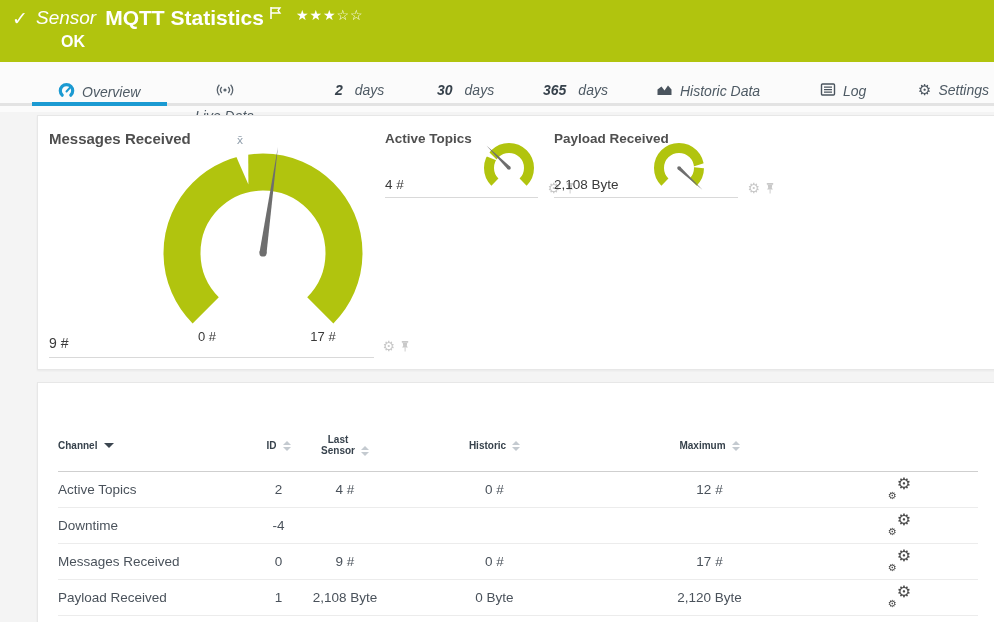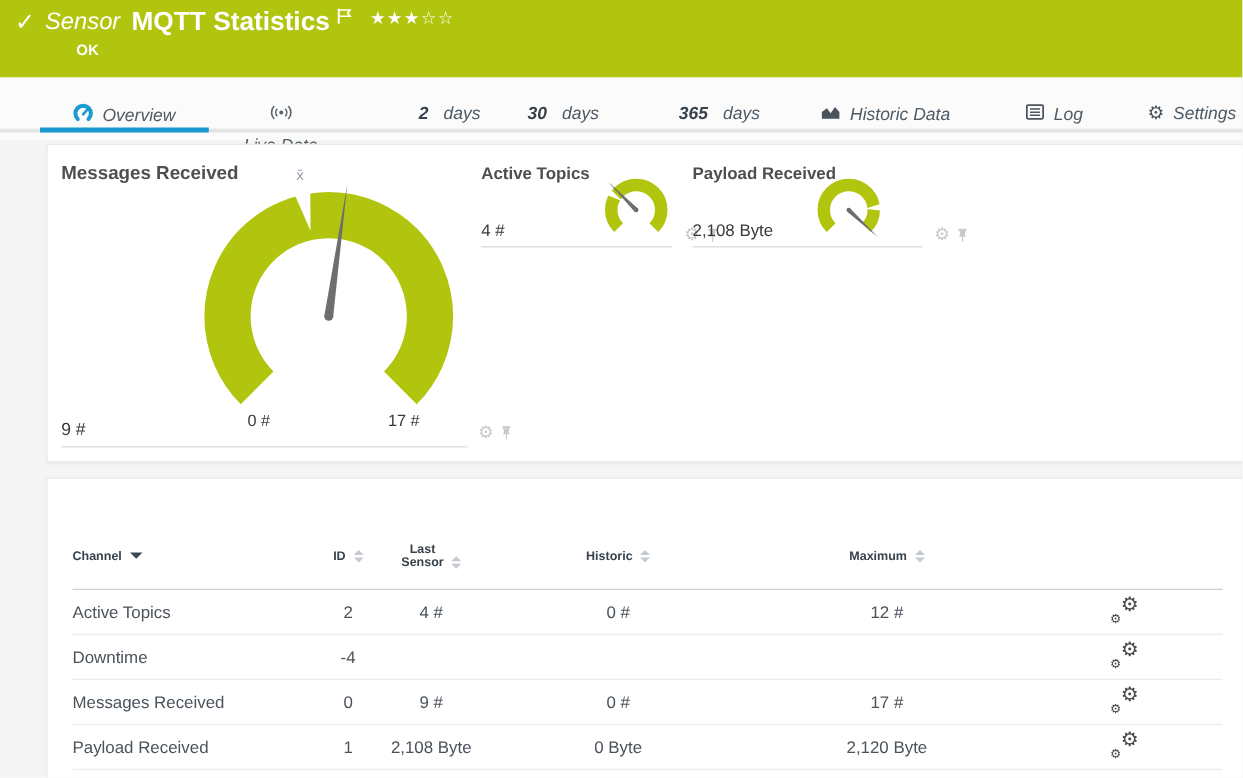--- a/index.html
+++ b/index.html
@@ -10,21 +10,21 @@
     color:#3a3a3a;
   }
   
   .topbar{position:absolute;left:0;top:0;width:994px;height:62px;background:#b1c40e;}
   .topbar .check{position:absolute;left:12px;top:7px;color:#fff;font-size:19px;font-weight:bold;}
   .titlerow{position:absolute;left:36px;top:5px;display:flex;align-items:flex-start;white-space:nowrap;}
   .sensor-type{font-style:italic;font-size:19px;color:#fff;margin-right:9px;line-height:26px;}
   .sensor-title{font-size:21px;font-weight:bold;color:#fff;line-height:26px;}
   .flagwrap{margin-left:5px;margin-top:1px;}
   .stars{margin-left:14px;margin-top:2px;color:#fff;font-size:14px;letter-spacing:1px;font-family:"DejaVu Sans",sans-serif;}
-  .statusrow{position:absolute;left:61px;top:33px;color:#fff;font-size:12px;font-weight:bold;}
+  .statusrow{position:absolute;left:61px;top:33px;color:#fff;font-size:16px;font-weight:bold;}
   
   .tabbar{position:absolute;left:0;top:62px;width:994px;height:50px;background:#fbfbfb;}
   .tab-rule{position:absolute;left:0;top:41px;width:994px;height:3px;background:#e3e3e3;}
   .tab-active-rule{position:absolute;left:32px;top:40px;width:135px;height:4px;background:#1b9ad2;}
   .tab{position:absolute;top:20px;display:flex;align-items:center;gap:7px;font-size:14px;color:#4e5a64;cursor:pointer;white-space:nowrap;font-style:italic;}
   .tab .num{font-weight:bold;color:#37424c;margin-right:5px;}
   .tab .gear-glyph{font-size:15px;line-height:14px;color:#4a545e;font-family:"DejaVu Sans",sans-serif;}
   
   .panel{position:absolute;background:#fff;border:1px solid #e7e7e7;box-shadow:0 1px 2px rgba(0,0,0,0.05);}
   #panel-gauges{left:37px;top:115px;width:957px;height:253px;}
@@ -99,21 +99,21 @@
           </svg>
       </span>
       <span>Live Data</span>
     </div>
 
     <div class="tab" style="left:335px;">
       <span class="num">2</span>
       <span>days</span>
     </div>
 
-    <div class="tab" style="left:422px;">
+    <div class="tab" style="left:437px;">
       <span class="num">30</span>
       <span>days</span>
     </div>
 
     <div class="tab" style="left:543px;">
       <span class="num">365</span>
       <span>days</span>
     </div>
 
     <div class="tab" style="left:656px;">

